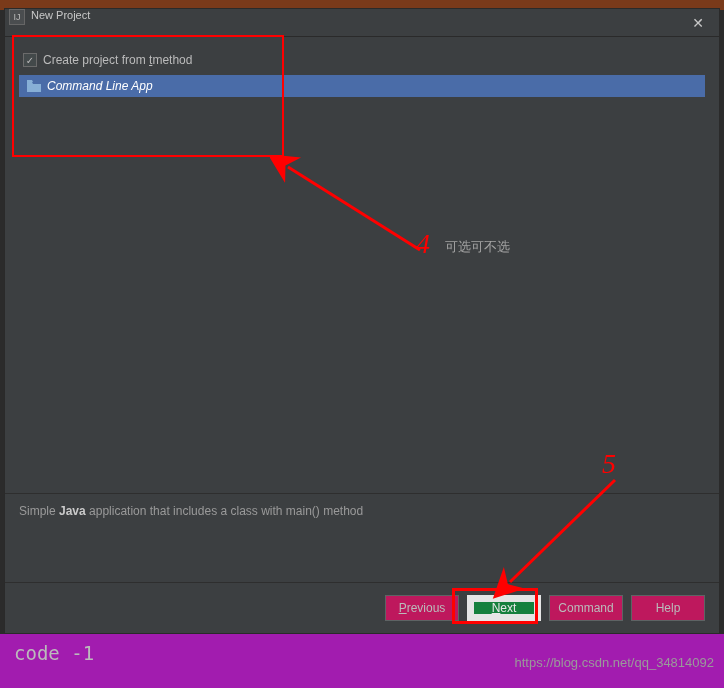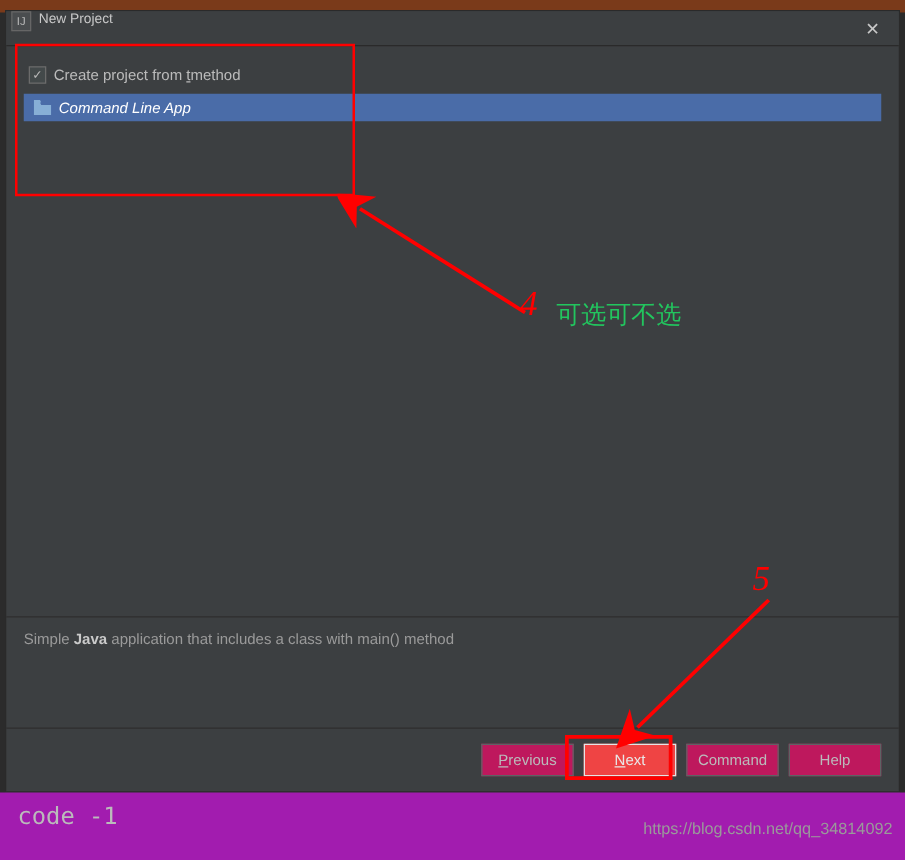--- a/index.html
+++ b/index.html
@@ -126,22 +126,22 @@
     background: #be185d;
     border: 1px solid #5e6364;
     color: #bbbbbb;
     font-size: 12px;
     display: flex;
     align-items: center;
     justify-content: center;
     cursor: pointer;
   }
   .btn.primary {
-    background: #ef4444;
-    border: 1px solid #e5e5e5;
+    background: #15803d;
+    border: 7px solid #e5e5e5;
     color: #e8e8e8;
   }
   .annotation-box-1 {
     position: absolute;
     top: 35px; left: 12px;
     width: 272px; height: 122px;
     border: 2px solid #ff0000;
     pointer-events: none;
   }
   .annotation-box-2 {
@@ -154,22 +154,22 @@
   .annotation-num {
     position: absolute;
     color: #ff0000;
     font-size: 28px;
     font-family: serif;
     font-style: italic;
     pointer-events: none;
   }
   .annotation-text {
     position: absolute;
-    color: #22c55e;
-    font-size: 20px;
+    color: #a3a3a3;
+    font-size: 13px;
     pointer-events: none;
   }
   .arrow-svg {
     position: absolute;
     pointer-events: none;
   }
   .bottom-area {
     position: absolute;
     top: 634px; left: 0; right: 0;
     height: 54px;

